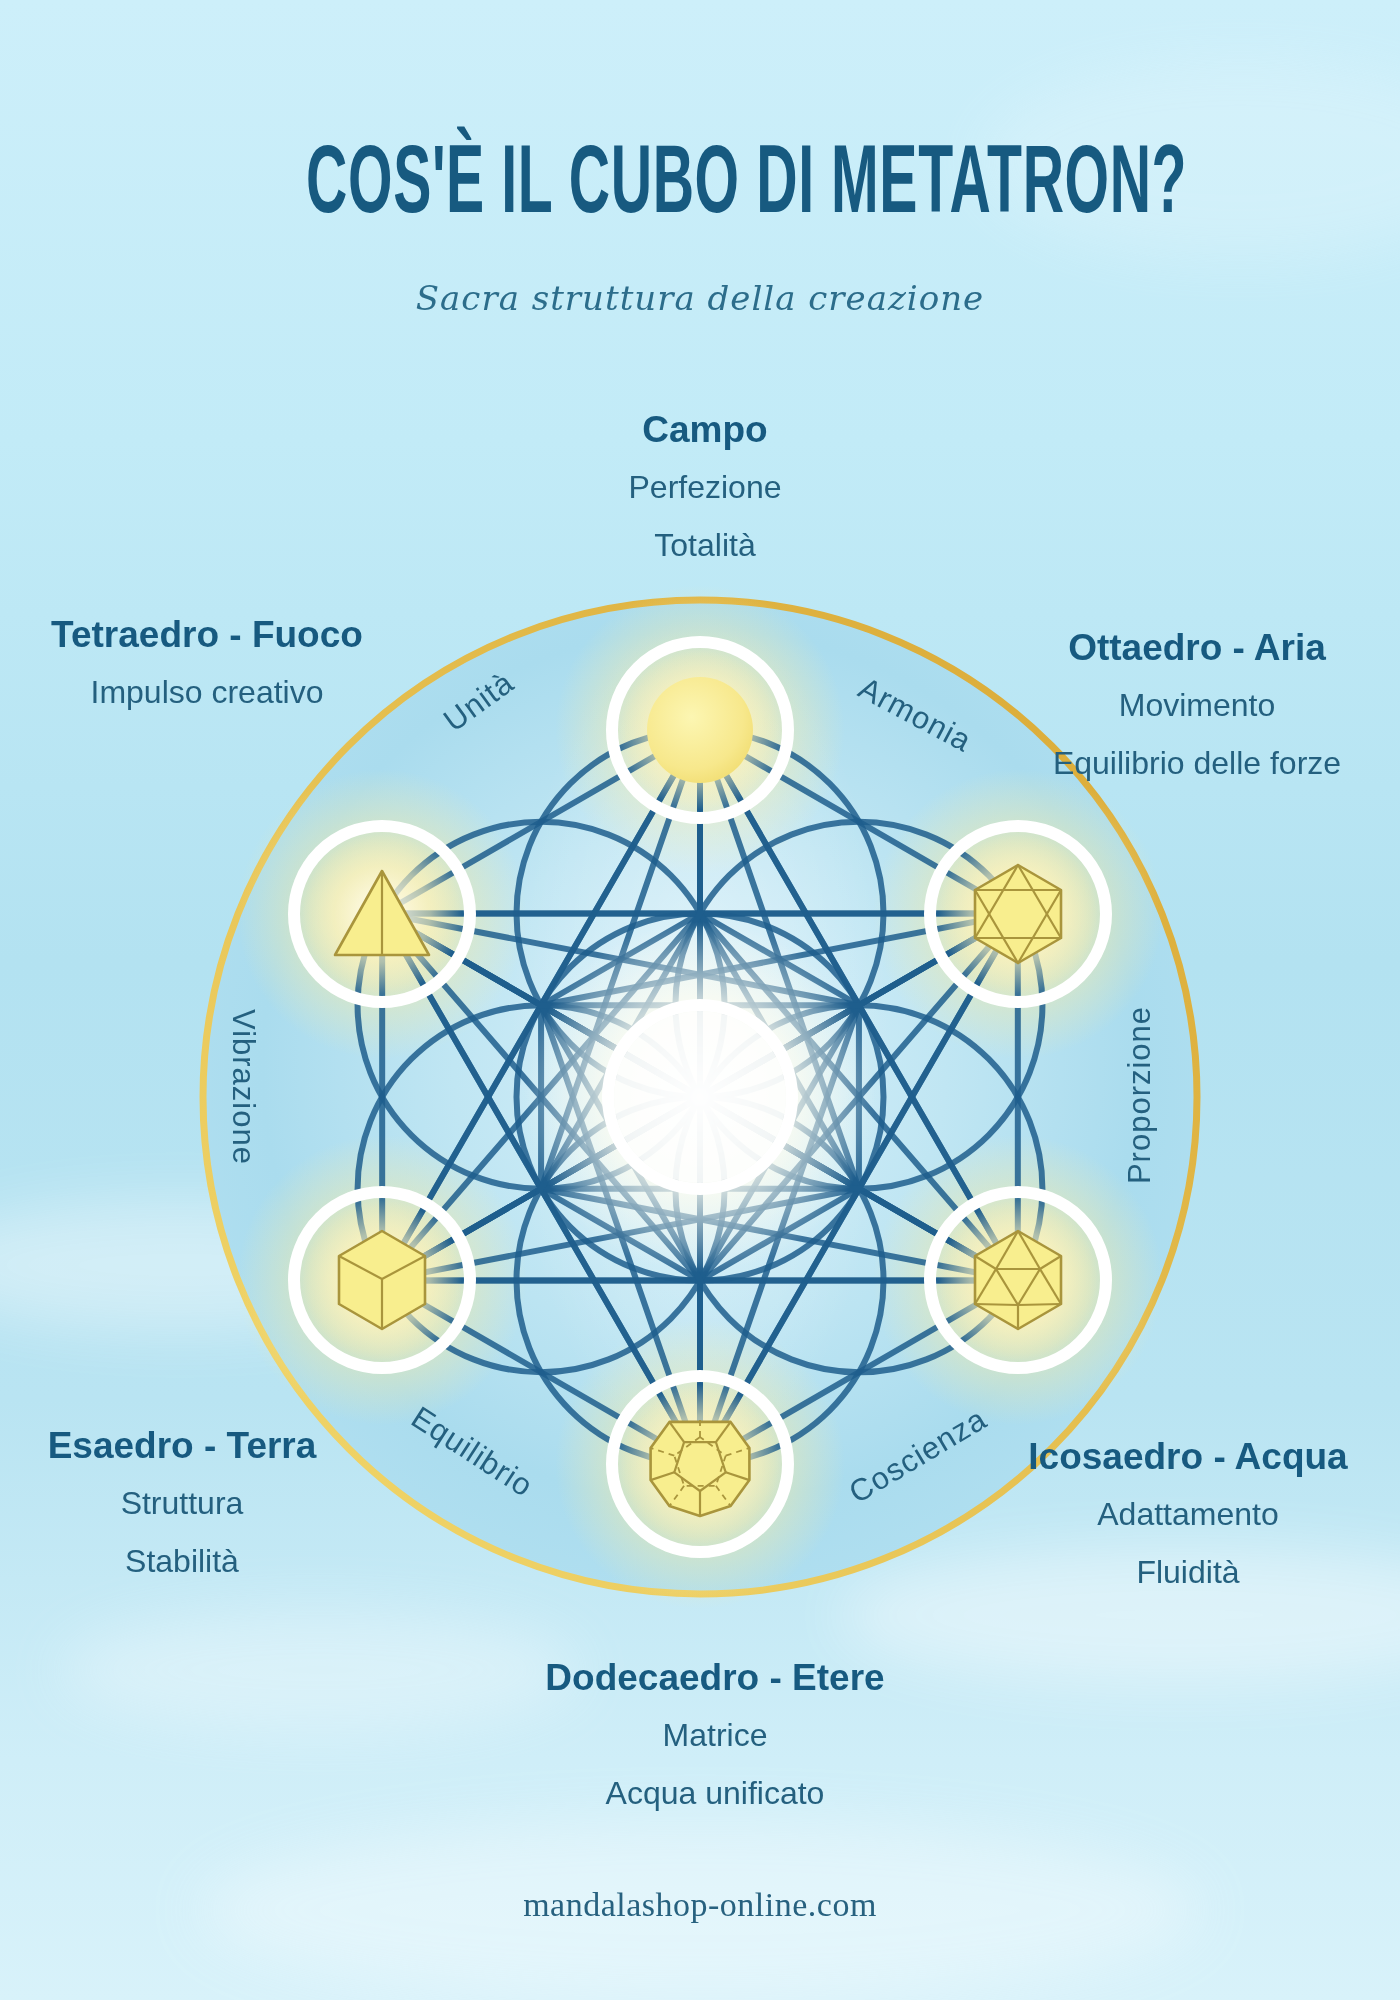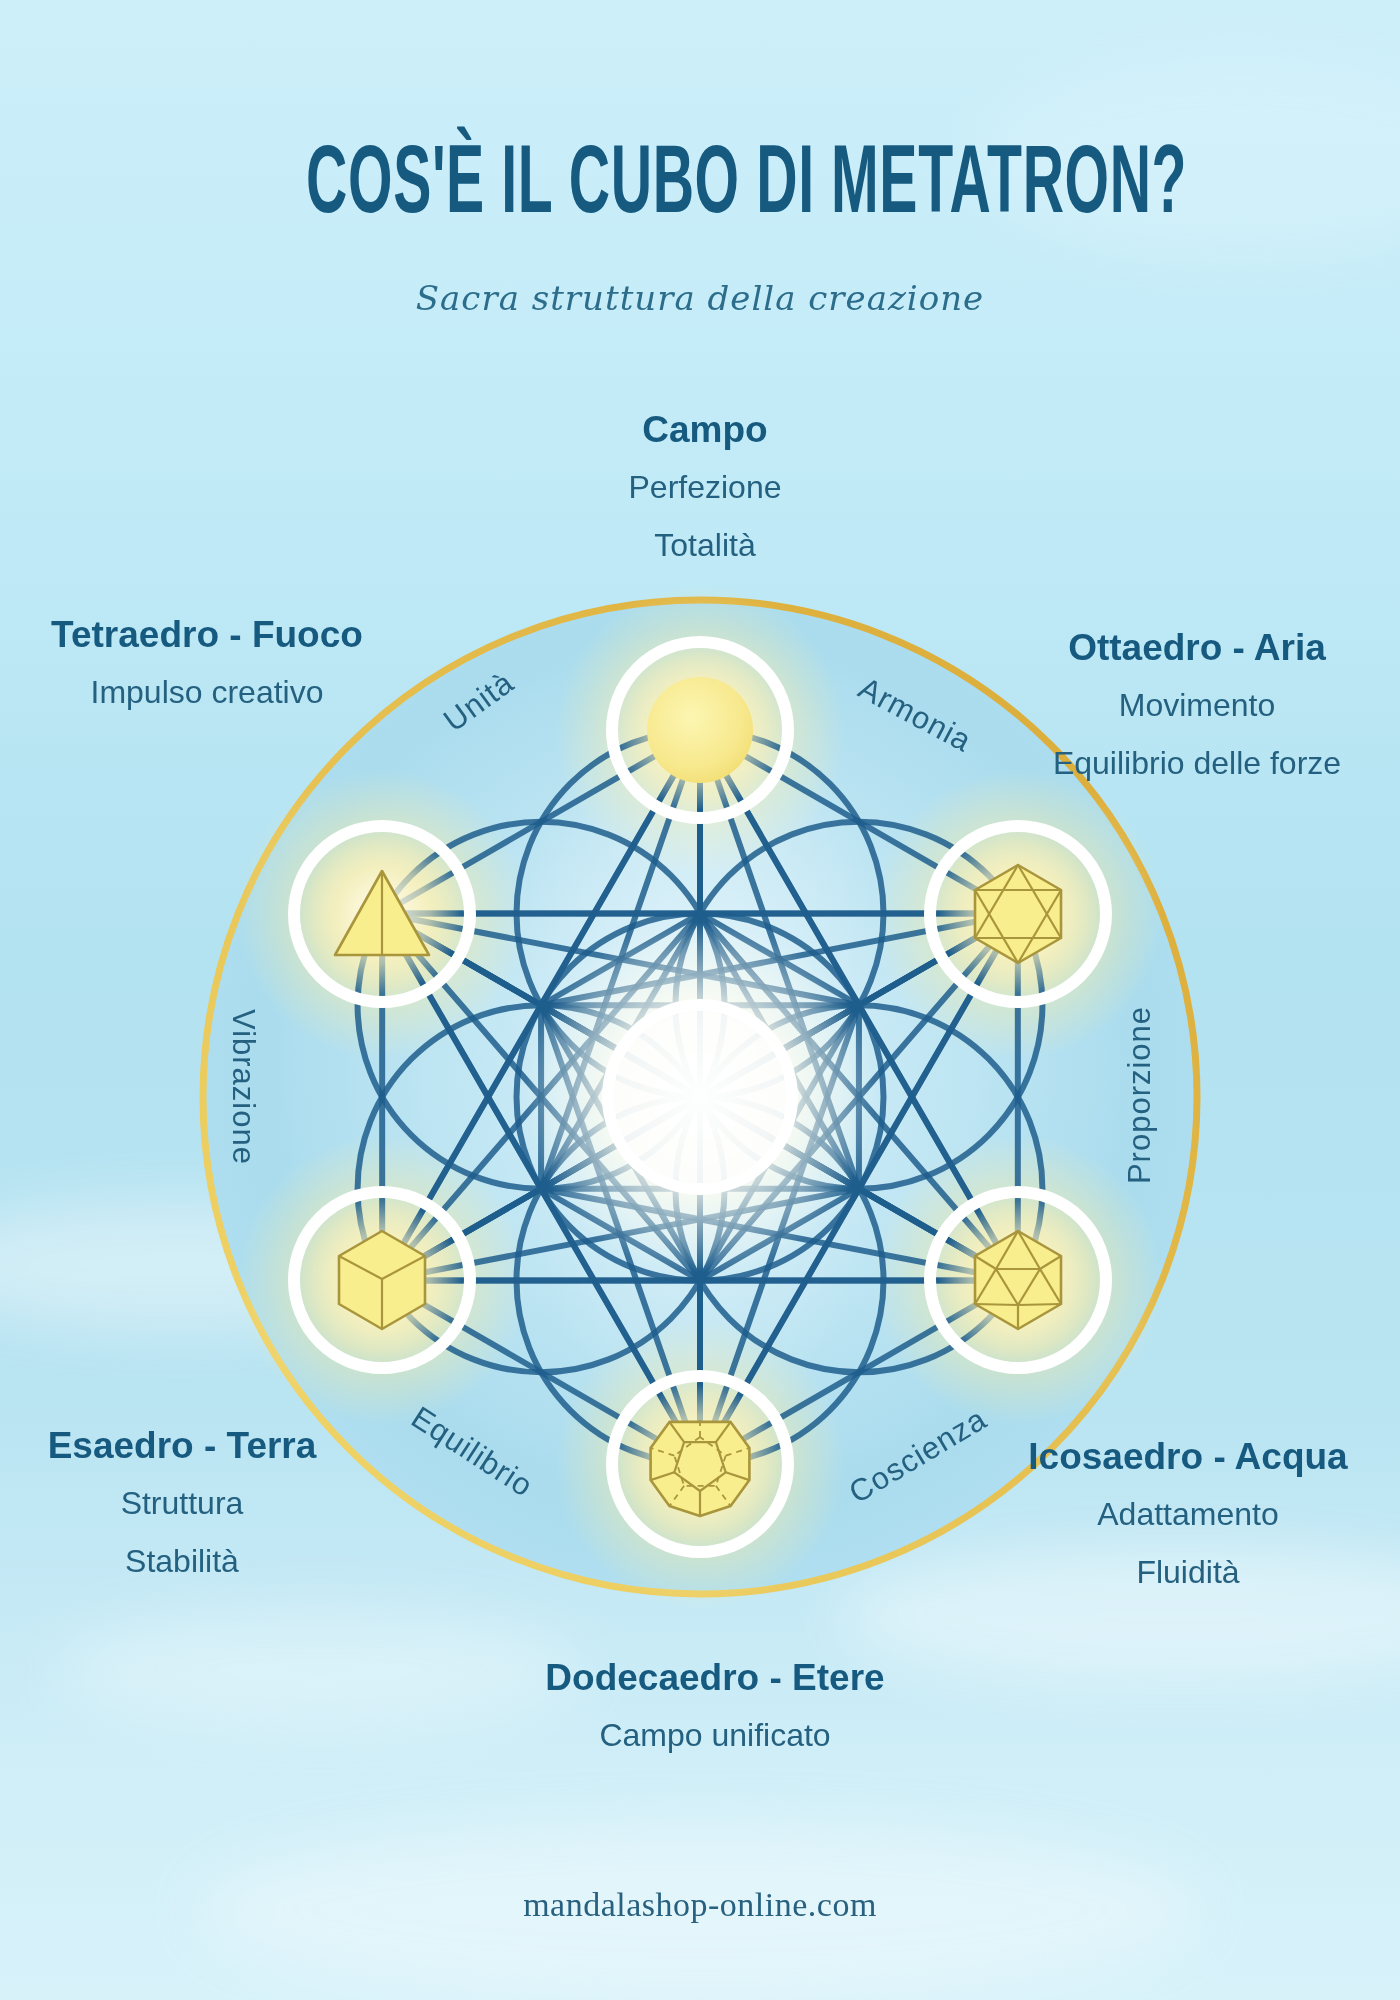--- a/index.html
+++ b/index.html
@@ -298,21 +298,22 @@
 </div>
 
 <div class="block" style="left:1188px;top:1435px">
   <div class="bt">Icosaedro - Acqua</div>
   <div class="bl">Adattamento</div>
   <div class="bl">Fluidità</div>
 </div>
 
 <div class="block" style="left:715px;top:1656px">
   <div class="bt">Dodecaedro - Etere</div>
-  <div class="bl">Campo unificato</div>
+  <div class="bl">Matrice</div>
+  <div class="bl">Acqua unificato</div>
 </div>
 
 <div class="rlabel" style="left:479px;top:702px;transform:translate(-50%,-50%) rotate(-36deg)">Unità</div>
 <div class="rlabel" style="left:915px;top:715px;transform:translate(-50%,-50%) rotate(28deg)">Armonia</div>
 <div class="rlabel" style="left:243px;top:1087px;transform:translate(-50%,-50%) rotate(90deg)">Vibrazione</div>
 <div class="rlabel" style="left:1140px;top:1095px;transform:translate(-50%,-50%) rotate(-90deg)">Proporzione</div>
 <div class="rlabel" style="left:472px;top:1452px;transform:translate(-50%,-50%) rotate(33deg)">Equilibrio</div>
 <div class="rlabel" style="left:918px;top:1456px;transform:translate(-50%,-50%) rotate(-31deg)">Coscienza</div>
 
 <div class="footer">mandalashop-online.com</div>

